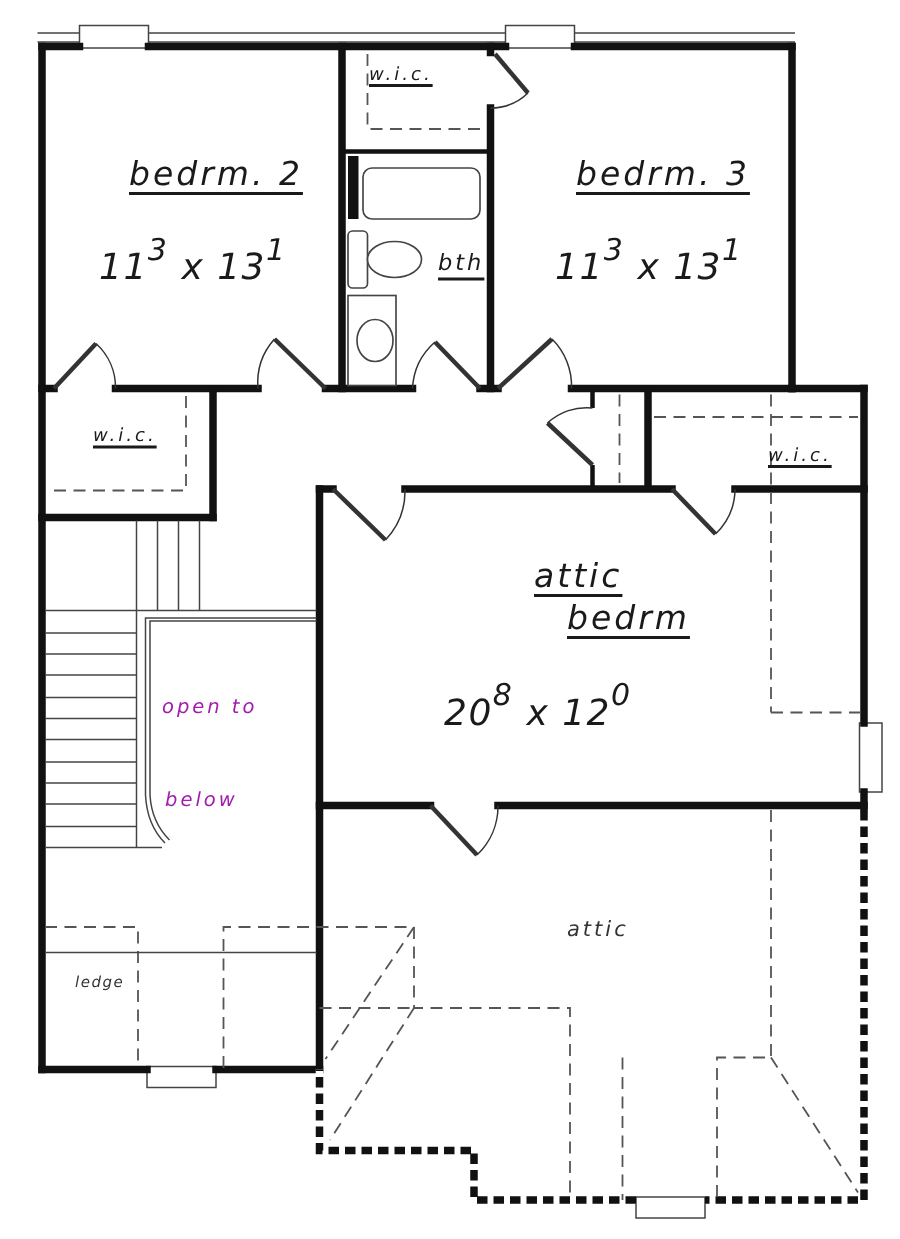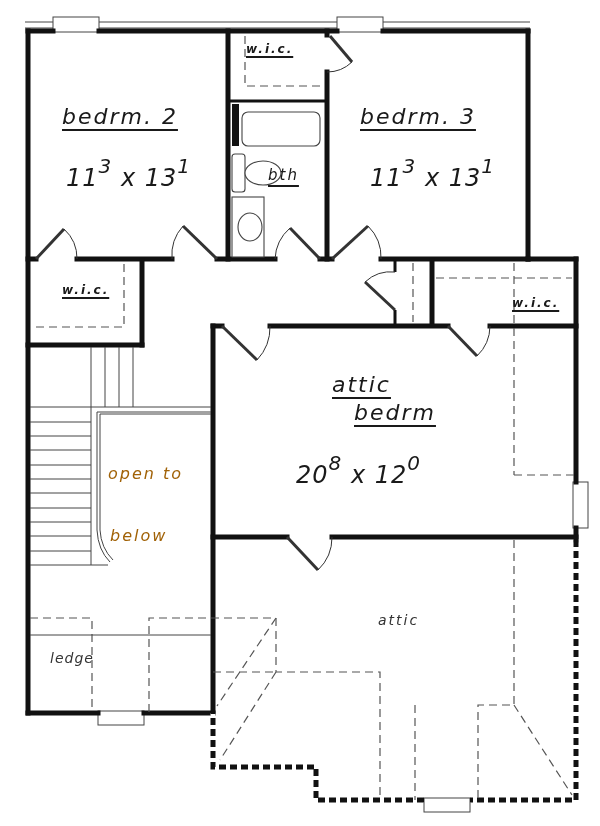--- a/index.html
+++ b/index.html
@@ -12,26 +12,26 @@
   .attic-wall { stroke: #111111; stroke-width: 5; fill: none; stroke-dasharray: 7 4; }
   .attic-wall-bg { stroke: #ffffff; stroke-width: 5; fill: none; }
   .door-leaf { stroke: #333333; stroke-width: 3; fill: none; }
   .door-arc { stroke: #333333; stroke-width: 1; fill: none; }
   .window { fill: #ffffff; stroke: #444444; stroke-width: 1; }
   .fixture { fill: #ffffff; stroke: #444444; stroke-width: 1.1; }
   .label {
     position: absolute; font-family: "DejaVu Sans", sans-serif; color: #1a1a1a;
     font-style: italic; white-space: nowrap; letter-spacing: 1px;
   }
-  .room-name { font-size: 22px; text-decoration: underline; text-underline-offset: 5px; text-decoration-thickness: 2px; letter-spacing: 2px; }
+  .room-name { font-size: 22px; text-decoration: underline; text-underline-offset: 5px; text-decoration-thickness: 2px; letter-spacing: 2px; margin-left: 24px; }
   .dims { font-size: 24px; letter-spacing: 1px; }
   .dims sup { font-size: 20px; position: relative; top: -4px; }
-  .small-lbl { font-size: 12px; text-decoration: underline; text-underline-offset: 3px; text-decoration-thickness: 1.5px; letter-spacing: 2px; font-weight: bold; }
-  .plain-lbl { font-size: 16px; font-style: italic; letter-spacing: 2px; color: #a16207; }
-  .tiny-lbl { font-size: 14px; font-style: italic; color: #333; }
+  .small-lbl { font-size: 12px; text-decoration: underline; text-underline-offset: 3px; text-decoration-thickness: 1.5px; letter-spacing: 2px; font-weight: normal; }
+  .plain-lbl { font-size: 13px; font-style: italic; letter-spacing: 2px; color: #a21caf; }
+  .tiny-lbl { font-size: 10px; font-style: italic; color: #333; }
   .attic-lbl { font-size: 14px; font-style: italic; letter-spacing: 2px; color: #333; }
 </style>
 </head>
 <body>
 
 <svg id="plan" viewBox="0 0 600 826" xmlns="http://www.w3.org/2000/svg">
 
   <g>
     <line class="line" x1="25" y1="22" x2="530" y2="22"></line>
     <line class="line" x1="25" y1="28" x2="530" y2="28"></line>

